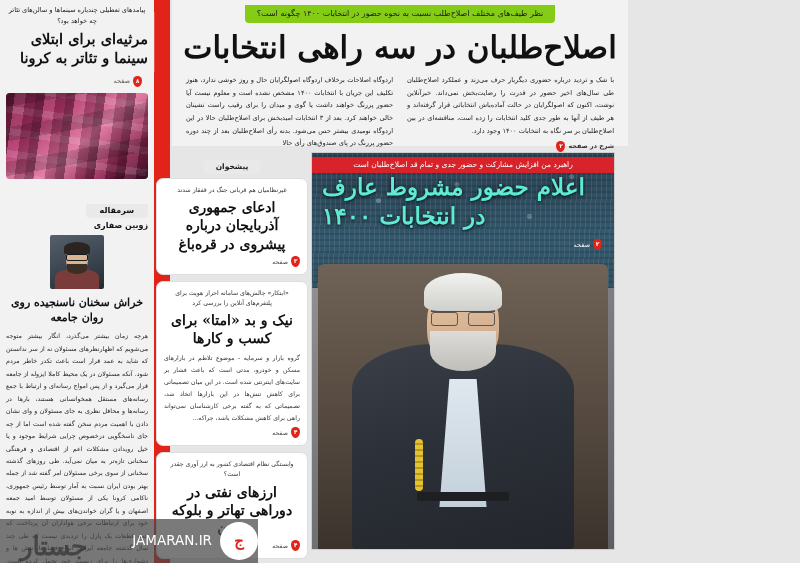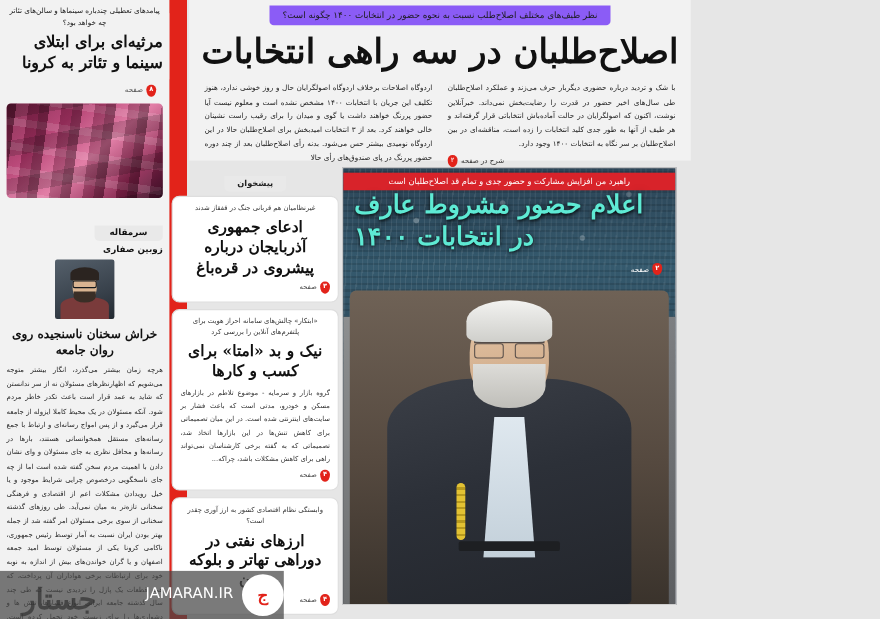--- a/index.html
+++ b/index.html
@@ -96,21 +96,21 @@
   .lead {
     position: absolute; right: 172px; top: 0;
     width: 456px; height: 146px;
     background: #f2f2f2;
   }
   .lead-kicker-wrap {
     display: flex; justify-content: center;
     padding-top: 5px;
   }
   .lead-kicker {
-    background: #8b5cf6;
+    background: #84cc16;
     font-size: 8px; color: #1a1a1a;
     padding: 3px 12px 4px;
     border-radius: 0 0 4px 4px;
     line-height: 1.4;
   }
   .lead-title {
     text-align: center;
     font-size: 31px; font-weight: bold;
     font-family: "DejaVu Serif", "Liberation Serif", serif;
     color: #111; letter-spacing: -1px;
@@ -121,22 +121,22 @@
     display: flex; gap: 14px;
     padding: 9px 14px 0 14px;
   }
   .lead-col {
     flex: 1;
     font-size: 6.6px; line-height: 1.92;
     color: #222; text-align: justify;
   }
   .lead-col .tail {
     display: flex; align-items: center; gap: 3px;
-    justify-content: flex-end; margin-top: 3px;
-    font-size: 6.4px; color: #333; font-weight: normal;
+    justify-content: flex-start; margin-top: 3px;
+    font-size: 6.4px; color: #333; font-weight: bold;
   }
 
   
   .centerphoto {
     position: absolute; right: 185px; top: 152px;
     width: 304px; height: 398px;
     background: #5d6470;
     overflow: hidden;
     border: 1px solid #cfcfcf;
   }

